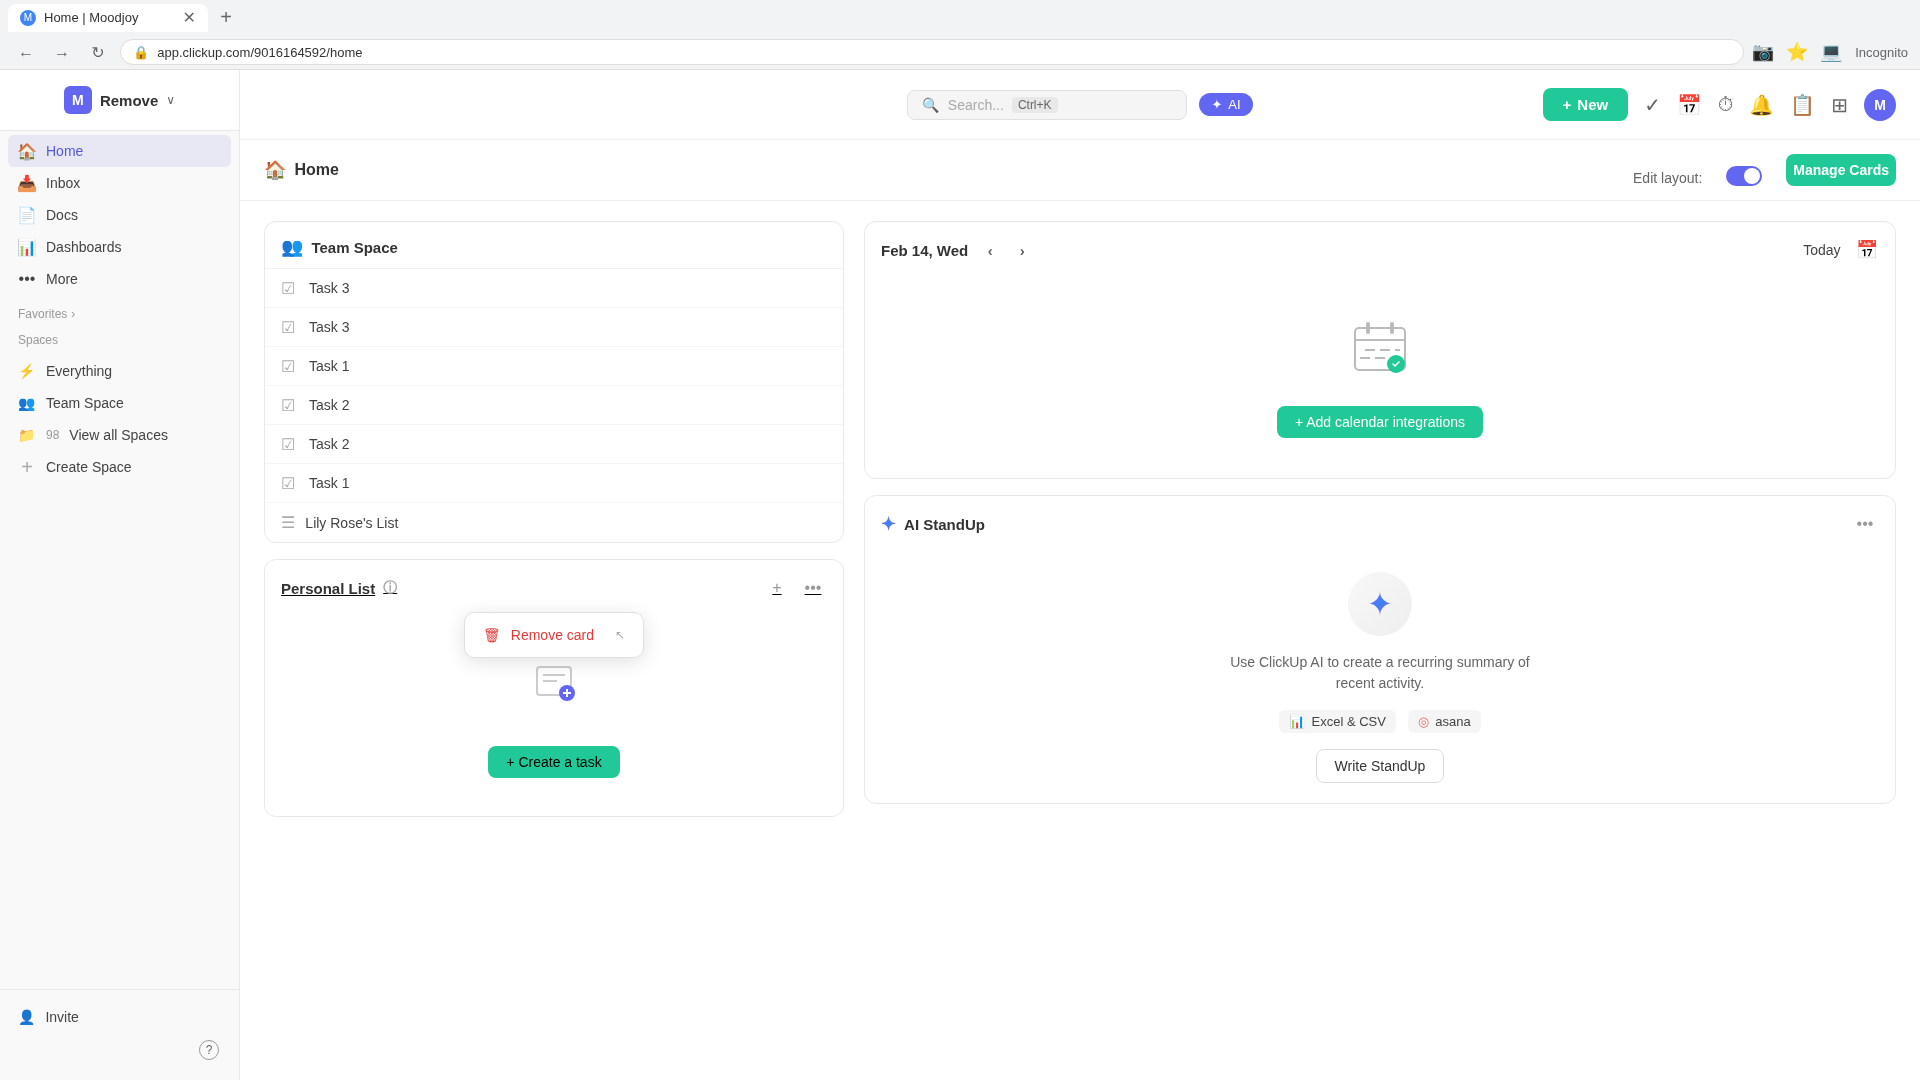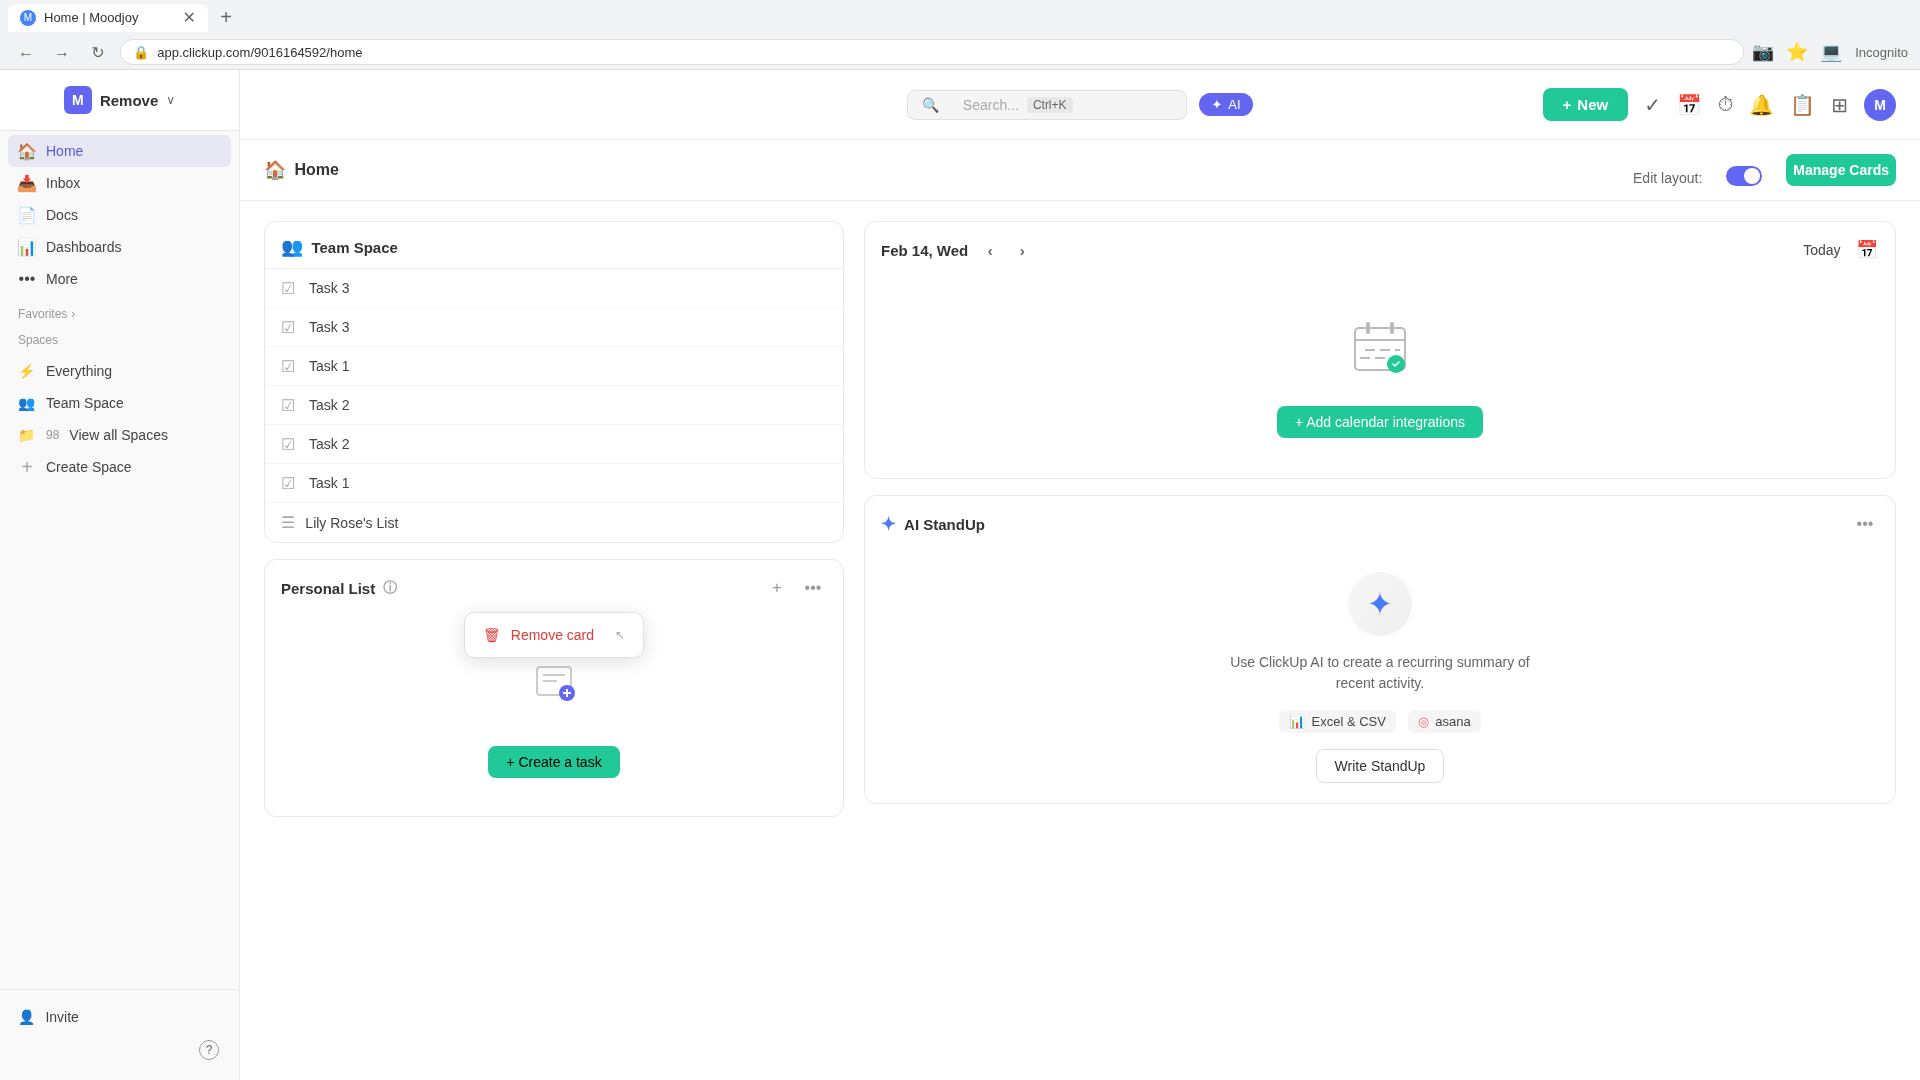--- a/index.html
+++ b/index.html
@@ -68,21 +68,21 @@
     .team-space-header { display: flex; align-items: center; gap: 8px; padding: 14px 16px 10px; font-size: 15px; font-weight: 600; color: #333; border-bottom: 1px solid #f0f0f0; }
     .team-space-icon { color: #6366f1; font-size: 18px; }
     .task-list { list-style: none; }
     .task-item { display: flex; align-items: center; gap: 10px; padding: 10px 16px; border-bottom: 1px solid #f5f5f5; font-size: 14px; color: #444; cursor: pointer; }
     .task-item:last-child { border-bottom: none; }
     .task-checkbox-icon { width: 18px; height: 18px; color: #aaa; font-size: 16px; }
     .task-list-icon { color: #aaa; font-size: 16px; }
 
     
     .personal-list-card { background: #fff; border: 1px solid #e8e8e8; border-radius: 12px; overflow: hidden; position: relative; }
-    .personal-list-header { display: flex; justify-content: space-between; padding: 14px 16px; }
+    .personal-list-header { display: flex; justify-content: space-between; padding: 14px 16px; text-decoration: underline; }
     .personal-list-title { display: flex; align-items: center; gap: 8px; font-size: 15px; font-weight: 600; color: #333; }
     .info-icon { color: #aaa; font-size: 14px; }
     .personal-list-actions { display: flex; align-items: center; gap: 8px; }
     .icon-btn { width: 28px; height: 28px; display: flex; align-items: center; justify-content: center; color: #999; cursor: pointer; border-radius: 4px; font-size: 16px; }
 
     .personal-list-body { padding: 20px; display: flex; flex-direction: column; align-items: center; text-align: center; min-height: 200px; justify-content: center; }
     .empty-icon { font-size: 40px; color: #ccc; margin-bottom: 16px; }
     .empty-title { font-size: 14px; color: #666; max-width: 320px; line-height: 1.5; margin-bottom: 4px; }
     .learn-more-link { color: #6366f1; text-decoration: none; font-size: 14px; }
     .create-task-btn { background: #20c997; color: #000000; border: none; border-radius: 8px; padding: 8px 18px; font-size: 14px; font-weight: 500; cursor: pointer; margin-top: 16px; display: flex; align-items: center; gap: 6px; }
@@ -231,21 +231,21 @@
     </div>
   </div>
 
   <div class="main-content">
 
     <div style="display:flex;align-items:center;justify-content:space-between;padding:0 24px;height:70px;border-bottom:1px solid #eee;background:#fff;">
       <div style="flex:1;"></div>
       <div style="display:flex;align-items:center;gap:12px;">
         <div class="search-bar">
           <span>🔍</span>
-          <span style="color:#aaa;margin-left:15px;">Search...</span>
+          <span style="color:#aaa;">Search...</span>
           <span class="search-shortcut">Ctrl+K</span>
         </div>
         <div class="ai-badge">
           <span>✦</span>
           <span>AI</span>
         </div>
       </div>
       <div style="flex:1;display:flex;justify-content:flex-end;align-items:center;gap:16px;">
         <button class="new-btn">
           <span>+</span>

